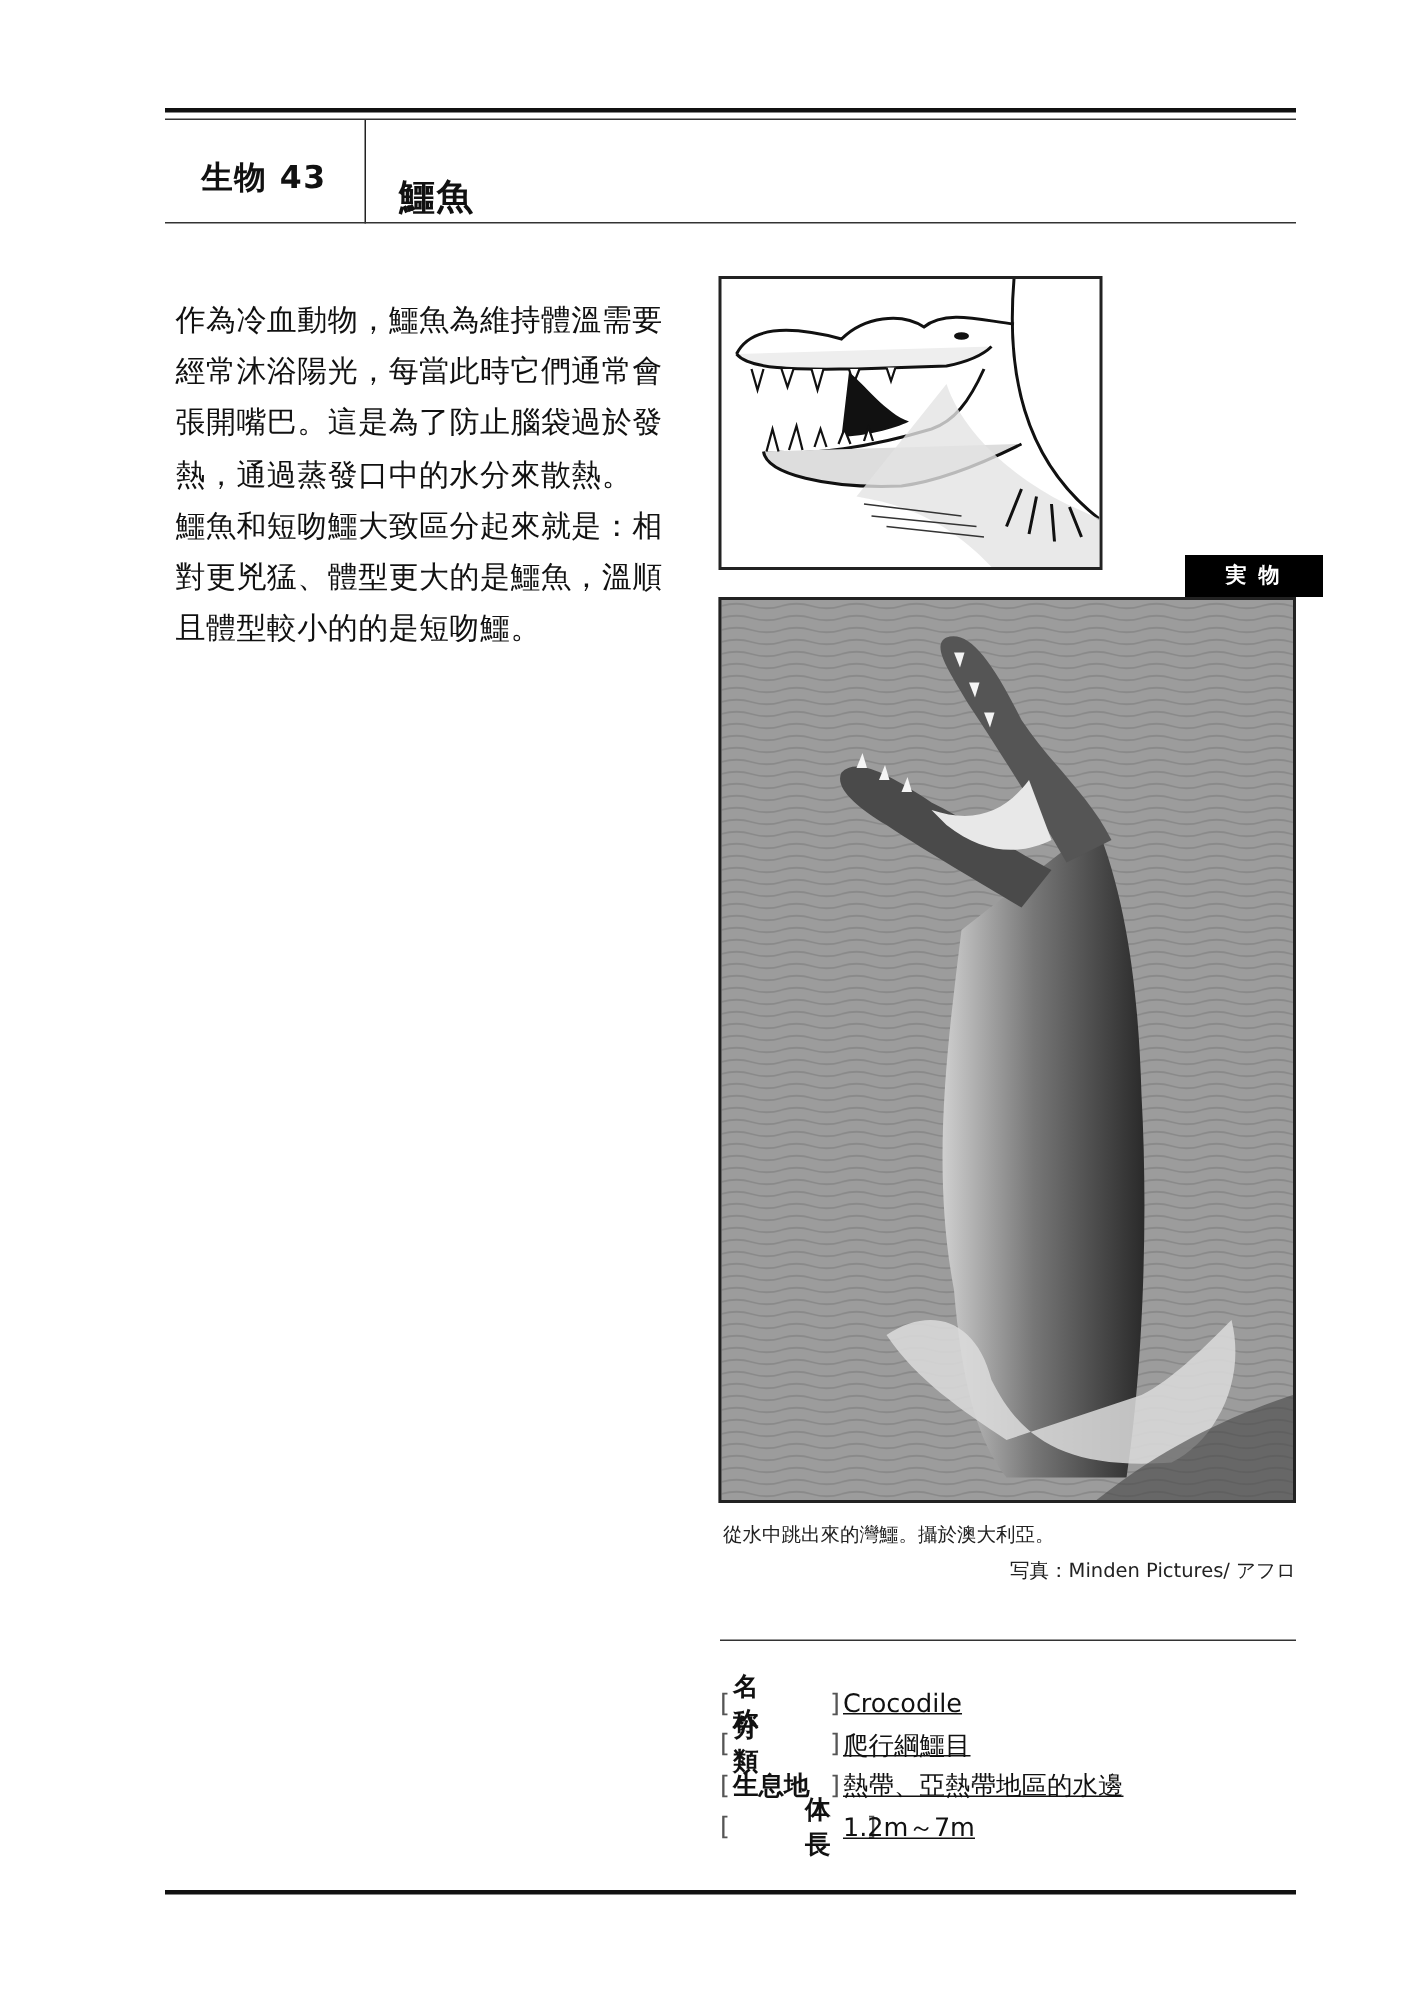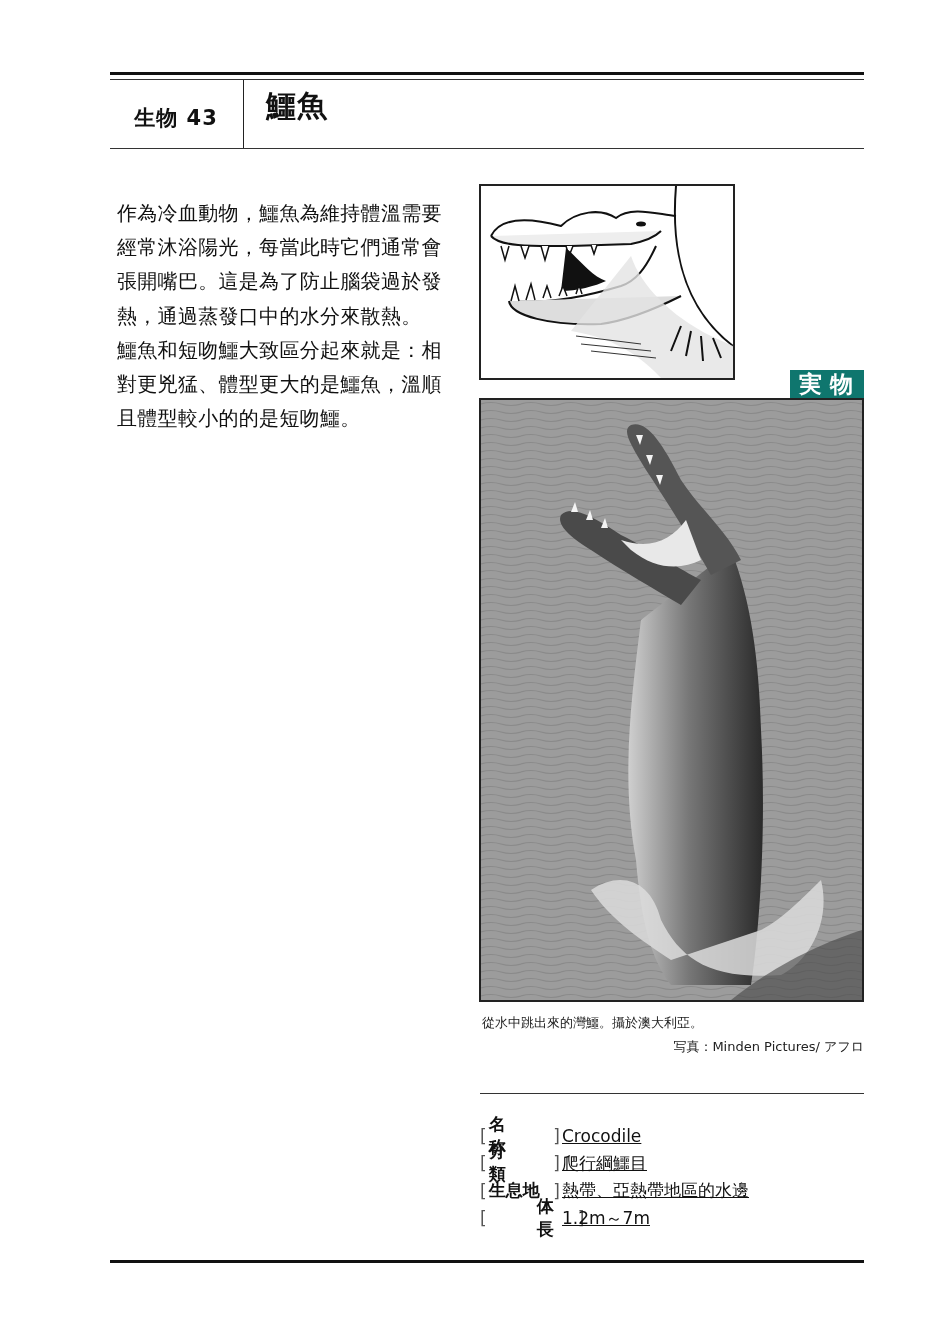--- a/index.html
+++ b/index.html
@@ -2,25 +2,25 @@
 <html><head>
   <meta charset="utf-8">
   <style>
     html, body { margin: 0; padding: 0; background: #ffffff; }
     body { width: 936px; height: 1331px; position: relative; overflow: hidden; color: #111; }
     .abs { position: absolute; }
     .rule-thick { position: absolute; left: 110px; width: 754px; height: 3px; background: #111; }
     .rule-thin { position: absolute; left: 110px; width: 754px; height: 1px; background: #333; }
     .header-label { position: absolute; left: 110px; top: 92px; width: 132px; height: 52px; display: flex; align-items: center; justify-content: center; font-family: "DejaVu Sans", sans-serif; font-weight: bold; font-size: 21px; letter-spacing: 1px; text-align: center; }
     .header-divider { position: absolute; left: 243px; top: 80px; width: 1px; height: 69px; background: #222; }
-    .header-title { position: absolute; left: 266px; top: 80px; height: 52px; display: flex; align-items: center; font-family: "DejaVu Sans", sans-serif; font-weight: bold; font-size: 30px; letter-spacing: 1px; }
+    .header-title { position: absolute; left: 266px; top: 105px; height: 52px; display: flex; align-items: center; font-family: "DejaVu Sans", sans-serif; font-weight: bold; font-size: 24px; letter-spacing: 1px; }
     .body-text { position: absolute; left: 117px; top: 196px; width: 330px; font-family: "DejaVu Serif", serif; font-size: 20px; line-height: 34.2px; letter-spacing: 0.3px; }
     .body-text p { margin: 0; }
     .illustration { position: absolute; left: 479px; top: 184px; width: 256px; height: 196px; border: 2px solid #222; box-sizing: border-box; background: #fff; overflow: hidden; }
-    .real-tag { position: absolute; left: 790px; top: 370px; width: 74px; height: 28px; background: #0f766e; color: #fff; display: flex; align-items: center; justify-content: center; font-family: "DejaVu Sans", sans-serif; font-weight: bold; font-size: 23px; letter-spacing: 8px; padding-left: 6px; box-sizing: border-box; }
+    .real-tag { position: absolute; left: 790px; top: 370px; width: 92px; height: 28px; background: #000000; color: #fff; display: flex; align-items: center; justify-content: center; font-family: "DejaVu Sans", sans-serif; font-weight: bold; font-size: 14px; letter-spacing: 8px; padding-left: 6px; box-sizing: border-box; }
     .photo { position: absolute; left: 479px; top: 398px; width: 385px; height: 604px; border: 2px solid #222; box-sizing: border-box; background: #9a9a9a; overflow: hidden; }
     .caption { position: absolute; left: 482px; top: 1014px; font-family: Liberation Serif, serif; font-size: 13px; color: #222; }
     .credit { position: absolute; right: 72px; top: 1038px; font-family: "DejaVu Sans", sans-serif; font-size: 13px; color: #222; text-align: right; }
     .info { position: absolute; left: 480px; top: 1122px; font-family: "DejaVu Sans", sans-serif; font-size: 17px; }
     .info-row { display: flex; height: 27.5px; align-items: center; }
     .info-key { width: 80px; display: flex; align-items: center; font-weight: bold; }
     .info-key .br { font-weight: normal; color: #555; }
     .info-key .k { flex: 1; display: flex; justify-content: space-between; padding: 0 2px; }
     .info-val { padding-left: 2px; text-decoration: underline; }
   </style>

